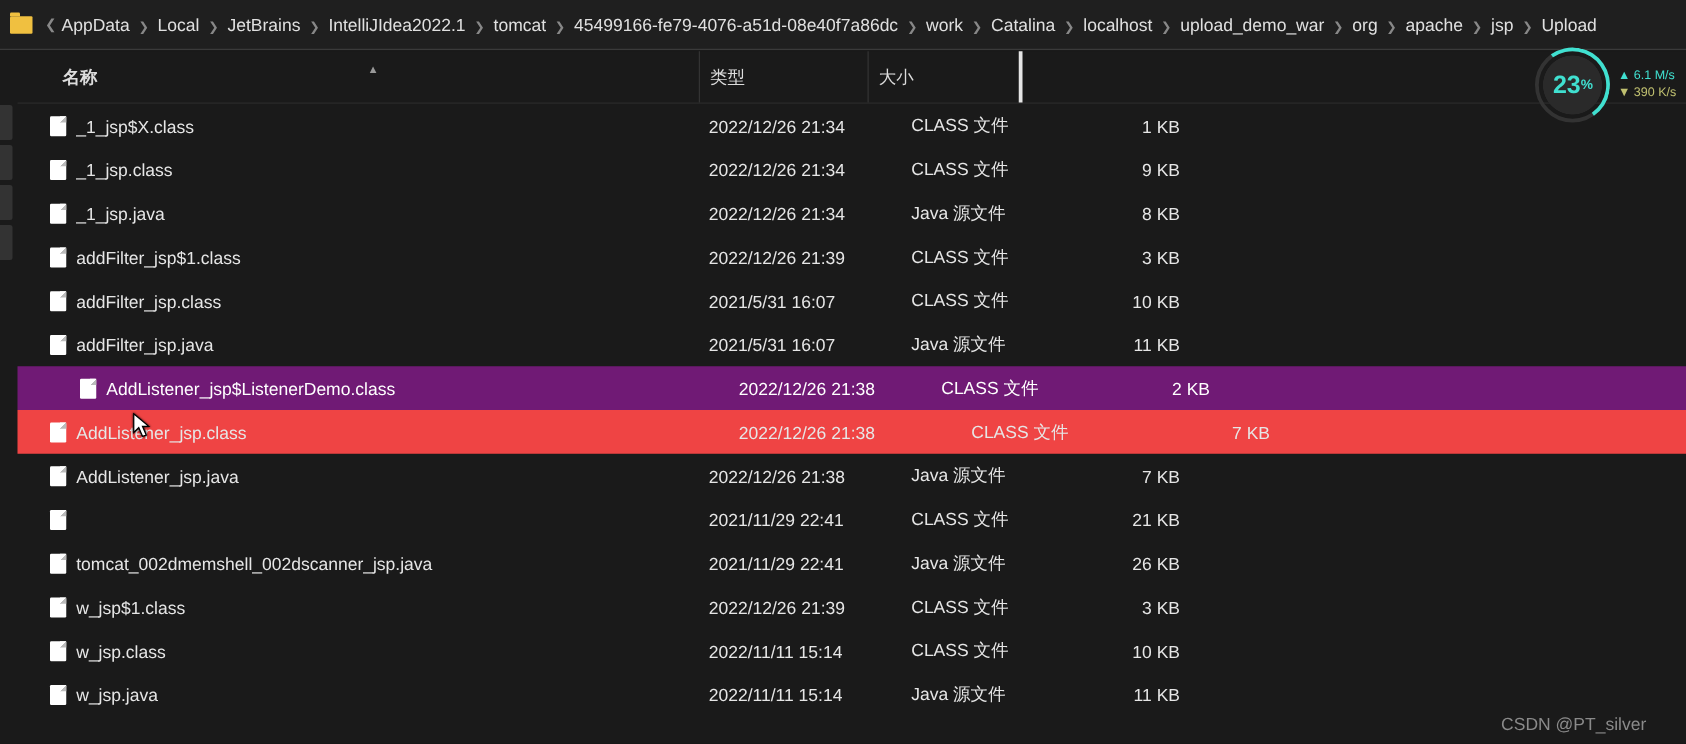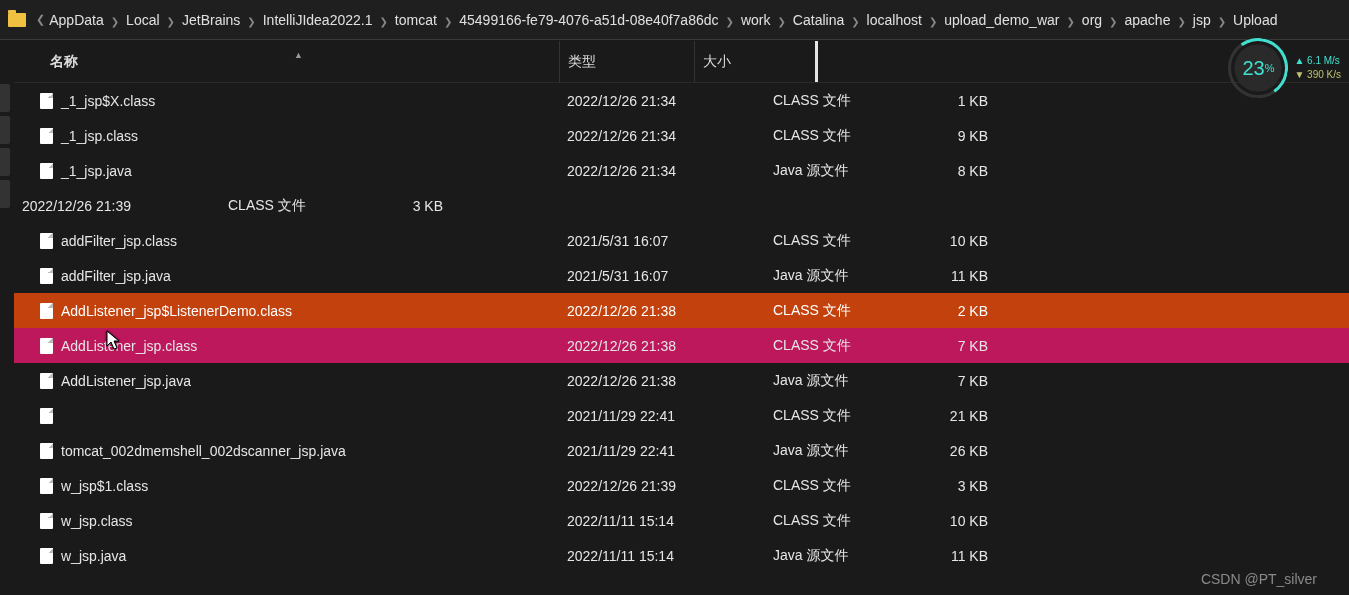--- a/index.html
+++ b/index.html
@@ -24,37 +24,37 @@
     .colhdr { height: 42px; display: flex; align-items: center; font-size: 14px; color: #dcdcdc; border-bottom: 1px solid #2a2a2a; position:relative;}
     .col-name   { width: 545px; padding-left: 36px; position:relative;font-weight:bold;}
     .col-date   { width: 162px; border-left:1px solid #333; padding-left:8px; height:100%; display:flex; align-items:center;}
     .col-type   { width: 135px; border-left:1px solid #333; padding-left:8px; height:100%; display:flex; align-items:center;}
     .col-size   { width: 124px; border-left:1px solid #333; border-right:3px solid #e5e5e5; padding-left:8px; height:100%; display:flex; align-items:center;}
     .sort-arrow { position:absolute; left:280px; top:-3px; font-size:9px; color:#999;}
     
     
     .rows { }
     .row { height: 35px; display: flex; align-items: center; font-size: 14px; color: #e6e6e6; cursor:pointer;}
-    .row.sel { background: #c2410c; color:#fff; }
-    .row.hov { background: #be185d; }
+    .row.sel { background: #701a75; color:#fff;padding-left:24px; }
+    .row.hov { background: #ef4444; gap: 24px; }
     .c-name { width: 545px; padding-left: 26px; display: flex; align-items: center; gap: 8px; }
     .c-date { width: 162px; padding-left:8px;}
-    .c-type { width: 135px; padding-left:8px;margin-left:44px;}
+    .c-type { width: 135px; padding-left:8px;}
     .c-size { width: 102px; text-align: right; padding-right: 14px;}
     
     .file-icon { width:13px; height:16px; background:#fff; border-radius:1px; flex-shrink:0; position:relative;}
     .file-icon::after{content:''; position:absolute; top:0; right:0; width:5px; height:5px; background:linear-gradient(135deg,#fff 50%,#bbb 50%);}
     
     
     .cursor { position:absolute; left:106px; top:330px; pointer-events:none; z-index:50;}
     .cursor svg { filter: drop-shadow(0 0 1px #000);}
     
     
     .netmeter { position:absolute; right:8px; top:38px; display:flex; align-items:center; gap:6px; z-index:20;}
-    .netcircle { width:60px; height:60px; border-radius:50%; background:radial-gradient(circle,#2a2a2a 55%,transparent 56%); display:flex; align-items:center; justify-content:center; color:#40e0d0; font-size:20px; font-weight:400; position:relative;}
+    .netcircle { width:60px; height:60px; border-radius:50%; background:radial-gradient(circle,#2a2a2a 55%,transparent 56%); display:flex; align-items:center; justify-content:center; color:#40e0d0; font-size:20px; font-weight:700; position:relative;}
     .netcircle::before{content:''; position:absolute; inset:0; border-radius:50%; border:3px solid #333; }
     .netcircle::after{content:''; position:absolute; inset:0; border-radius:50%; border:3px solid transparent; border-top-color:#40e0d0; border-right-color:#40e0d0; transform:rotate(10deg);}
     .netpct { font-size:11px; }
     .netstats { font-size:10px; line-height:14px;}
     .up { color:#40e0d0;}
     .dn { color:#c0c070;}
     
     
     .wm { position:absolute; right:32px; bottom:8px; color:#8a8a8a; font-size:14px; font-family:Arial,sans-serif;}
   </style>
@@ -109,20 +109,24 @@
       <div class="row">
         <div class="c-name">
           <span class="file-icon"></span>
           <span>_1_jsp.java</span>
         </div>
         <div class="c-date">2022/12/26 21:34</div>
         <div class="c-type">Java 源文件</div>
         <div class="c-size">8 KB</div>
       </div>
       <div class="row">
+        <div class="c-name">
+          <span class="file-icon"></span>
+          <span>addFilter_jsp$1.class</span>
+        </div>
         <div class="c-date">2022/12/26 21:39</div>
         <div class="c-type">CLASS 文件</div>
         <div class="c-size">3 KB</div>
       </div>
       <div class="row">
         <div class="c-name">
           <span class="file-icon"></span>
           <span>addFilter_jsp.class</span>
         </div>
         <div class="c-date">2021/5/31 16:07</div>

